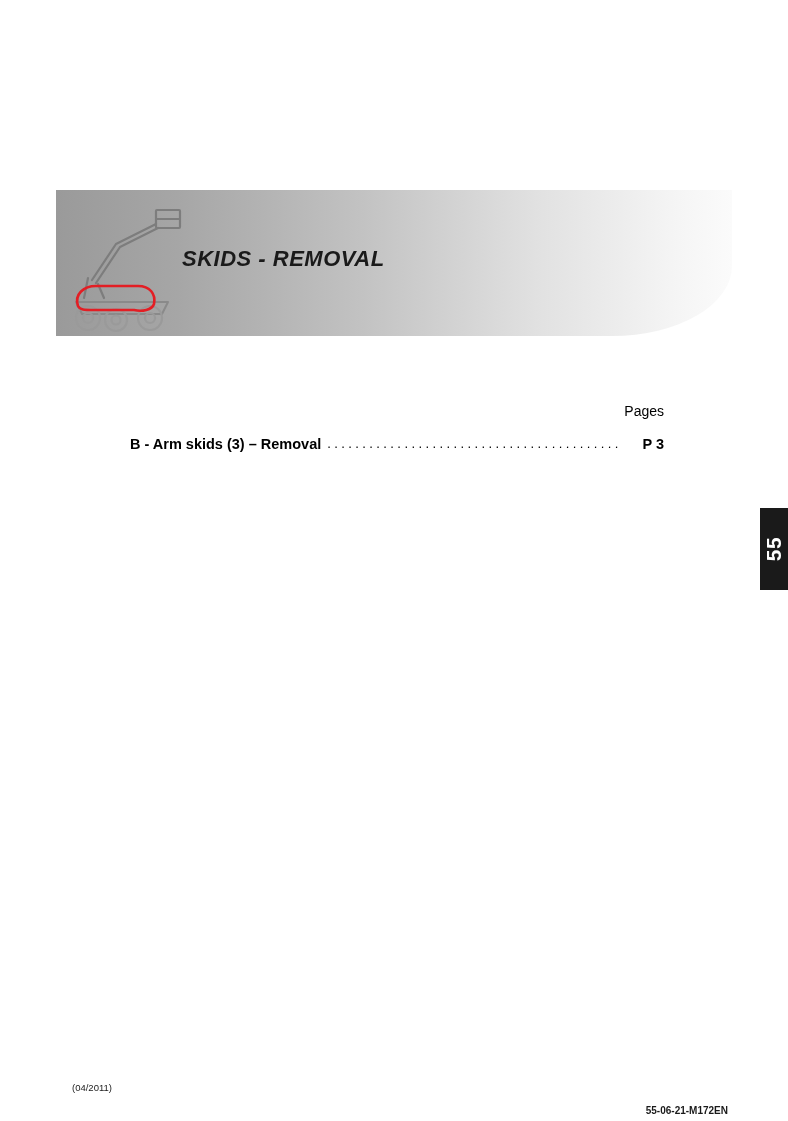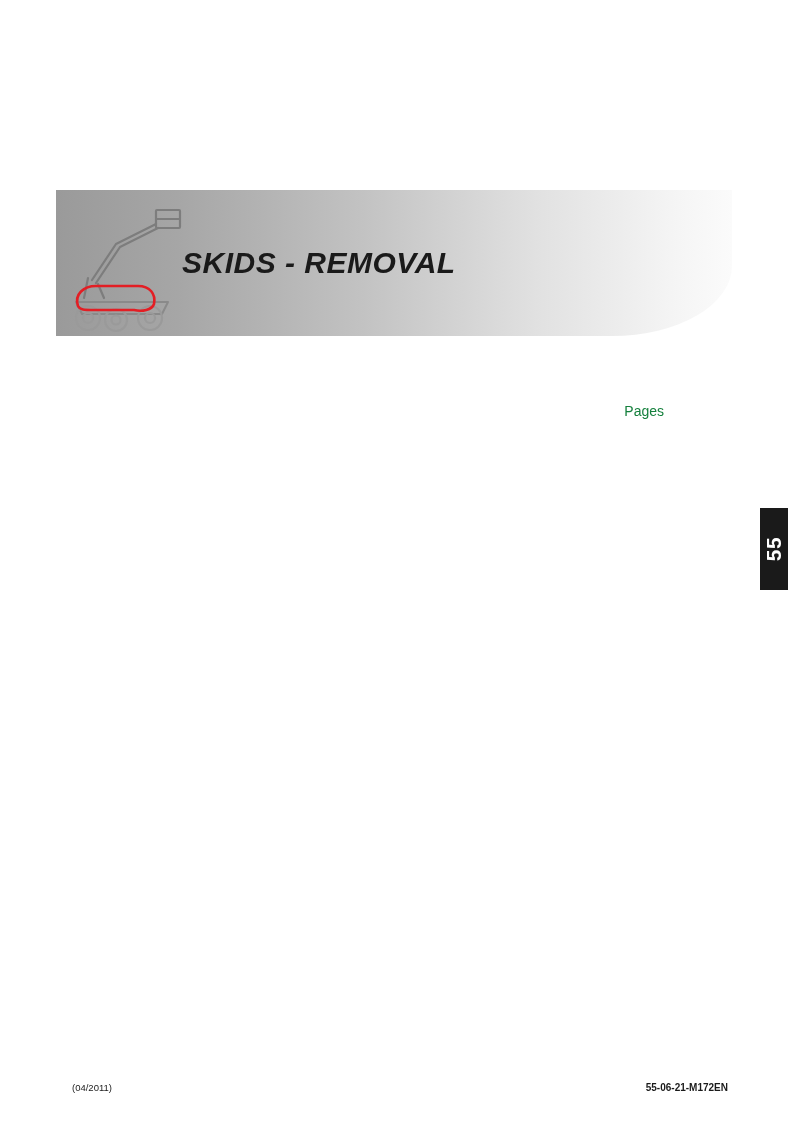--- a/index.html
+++ b/index.html
@@ -25,21 +25,21 @@
     height: 146px;
     background: linear-gradient(to right, #9a9a9a 0%, #a6a6a6 18%, #c2c2c2 45%, #e2e2e2 72%, #f5f5f5 92%, #fbfbfb 100%);
     border-top-right-radius: 0px;
     border-bottom-right-radius: 120px 70px;
     overflow: hidden;
   }
   .banner-title {
     position: absolute;
     left: 126px;
     top: 56px;
-    font-size: 30px;
+    font-size: 22px;
     font-weight: bold;
     font-style: italic;
     letter-spacing: 0.5px;
     color: #1a1a1a;
     white-space: nowrap;
     text-align: center;
   }
   .banner-art {
     position: absolute;
     left: 8px;
@@ -47,21 +47,21 @@
     width: 130px;
     height: 140px;
   }
 
   
   .pages-label {
     position: absolute;
     right: 124px;
     top: 403px;
     font-size: 14px;
-    color: #15803d;
+    color: #000000;
   }
 
   
   .toc {
     position: absolute;
     left: 130px;
     top: 436px;
     width: 534px;
   }
   .toc-row {
@@ -117,21 +117,21 @@
   .footer-left {
     position: absolute;
     left: 72px;
     top: 1082px;
     font-size: 9.5px;
     color: #1a1a1a;
   }
   .footer-right {
     position: absolute;
     right: 60px;
-    top: 1082px;
+    top: 1105px;
     font-size: 10px;
     font-weight: bold;
     color: #1a1a1a;
   }
 </style>
 </head>
 <body>
 
 <div class="banner">
 
@@ -168,20 +168,25 @@
   </div>
 
   <div class="banner-title">SKIDS - REMOVAL</div>
 </div>
 
 <div class="pages-label">Pages</div>
 
 <div class="toc">
 
 
+  <div class="toc-row">
+    <span class="toc-label">B - Arm skids (3) – Removal</span>
+    <span class="toc-dots">..........................................</span>
+    <span class="toc-page">P 3</span>
+  </div>
 
 
 </div>
 
 <div class="chapter-tab">
   <span>55</span>
 </div>
 
 <div class="footer-left">(04/2011)</div>
 <div class="footer-right">55-06-21-M172EN</div>

